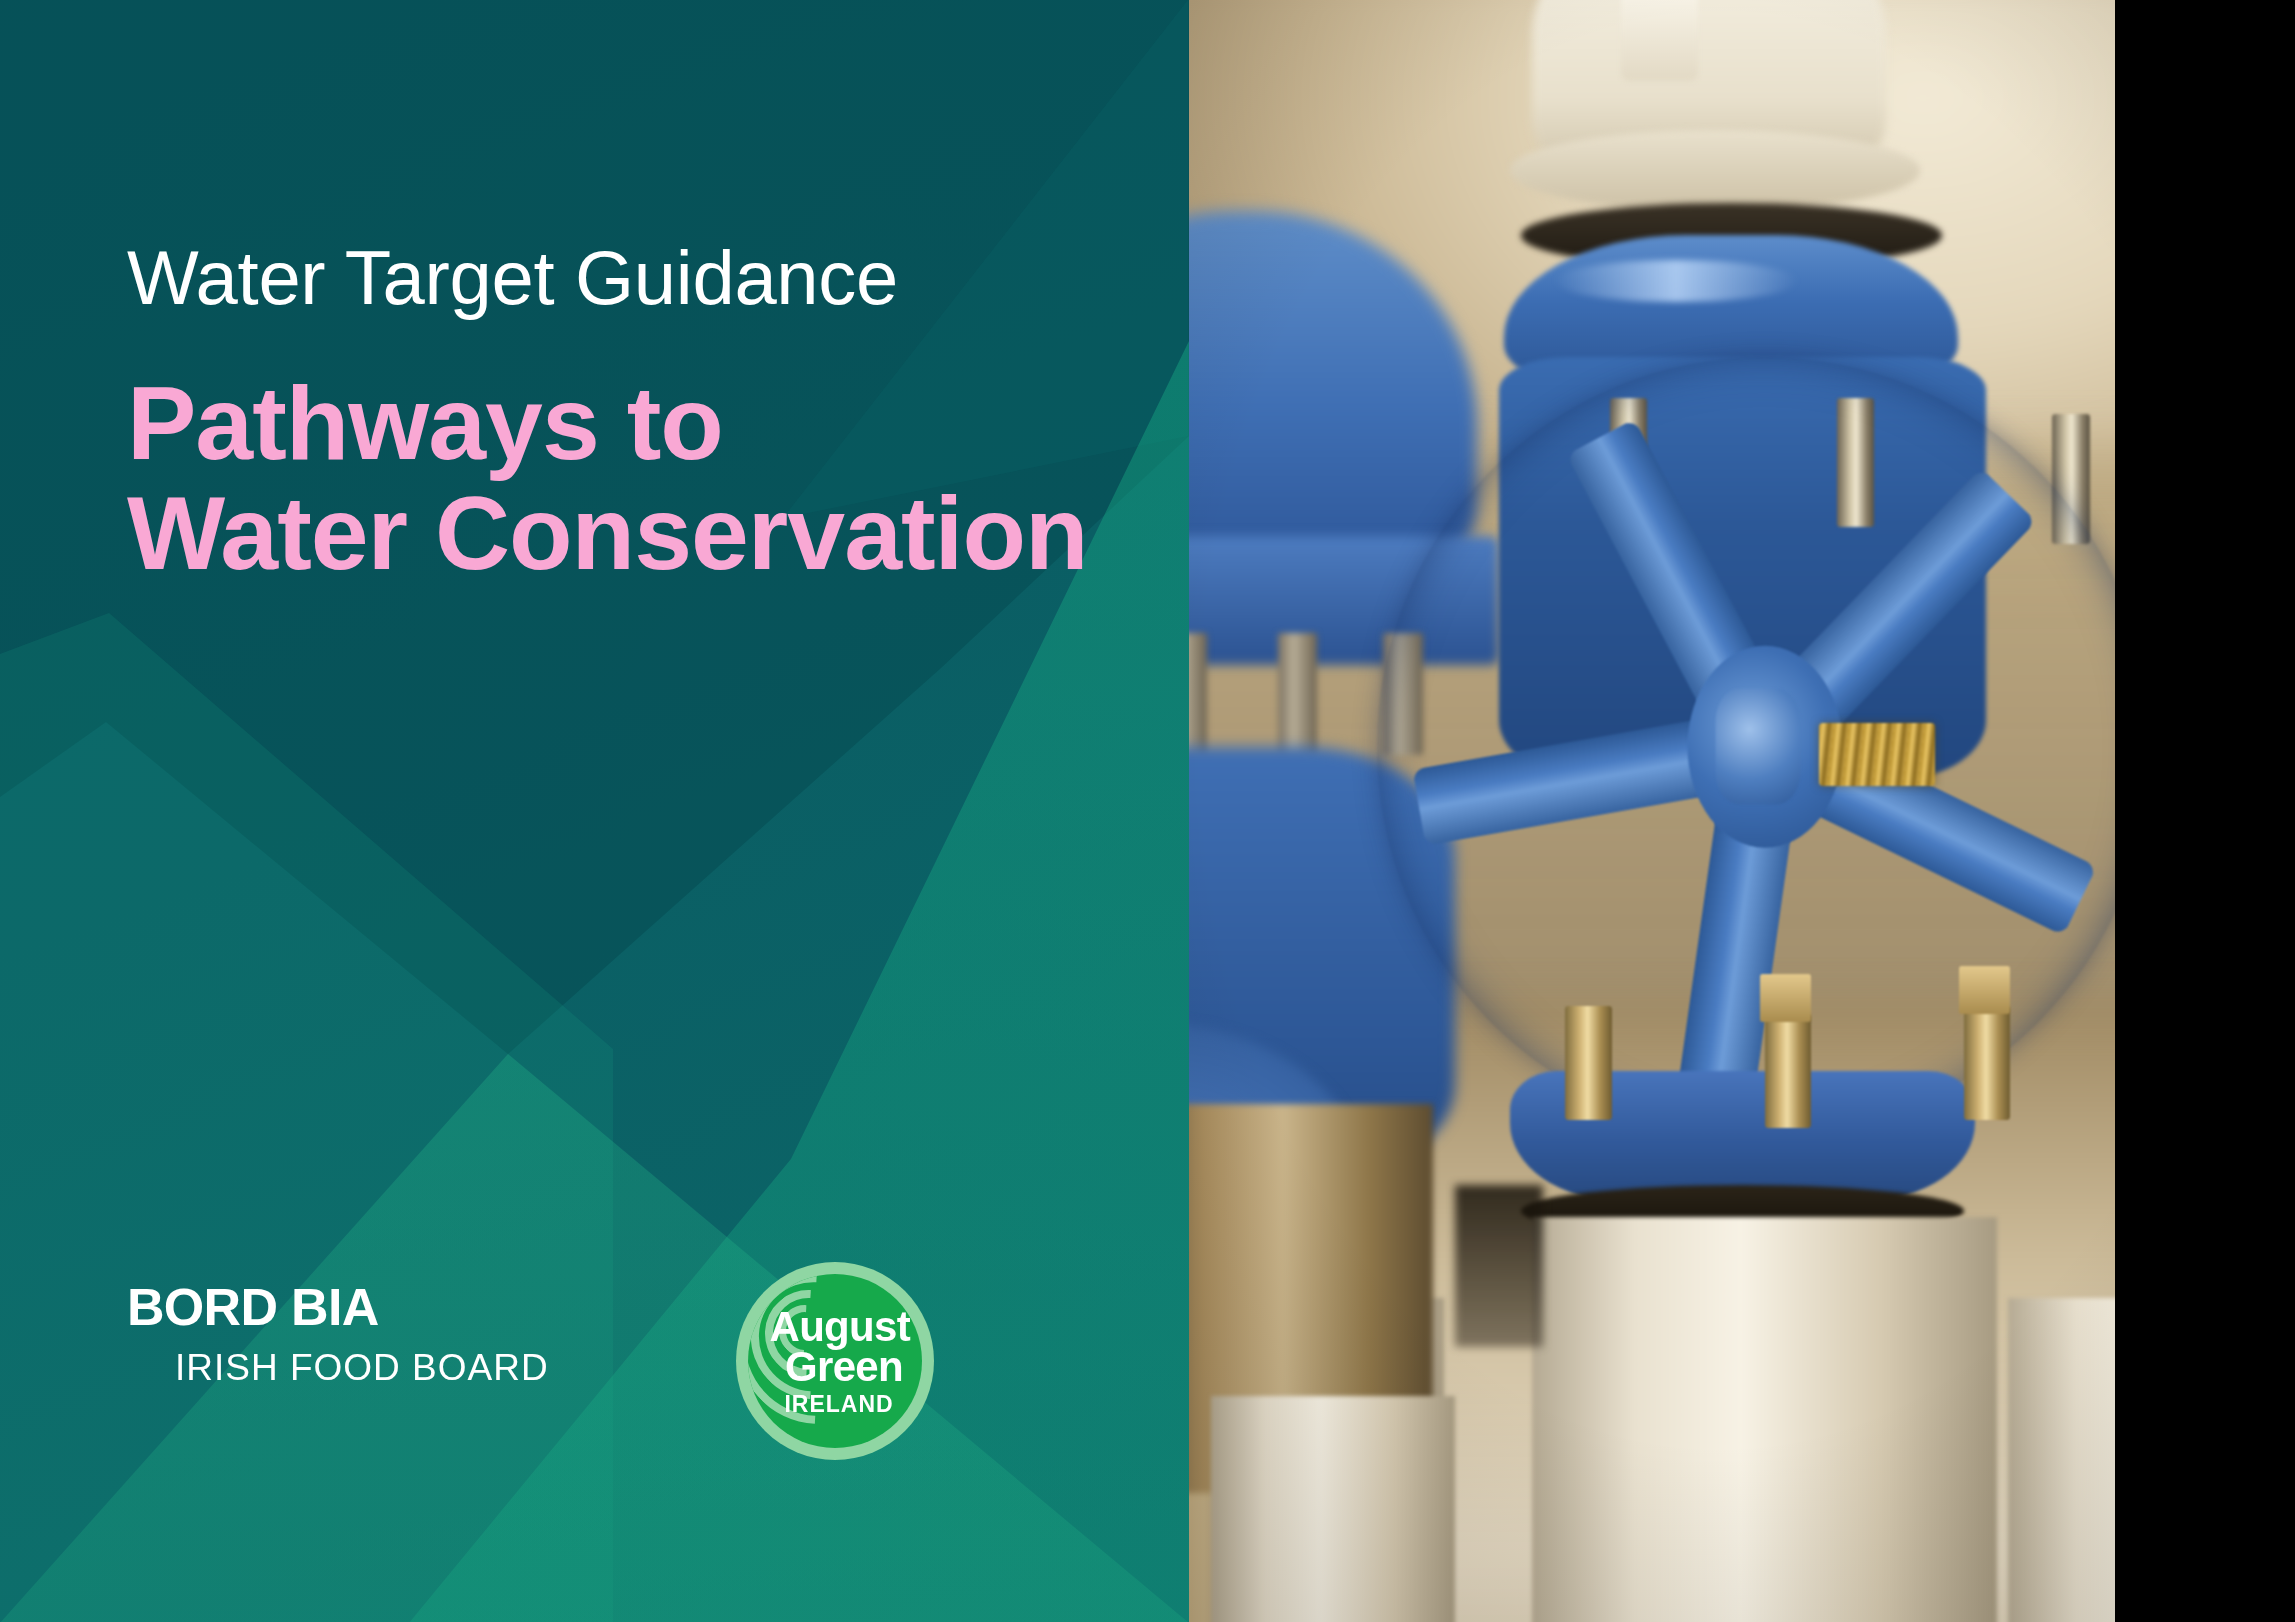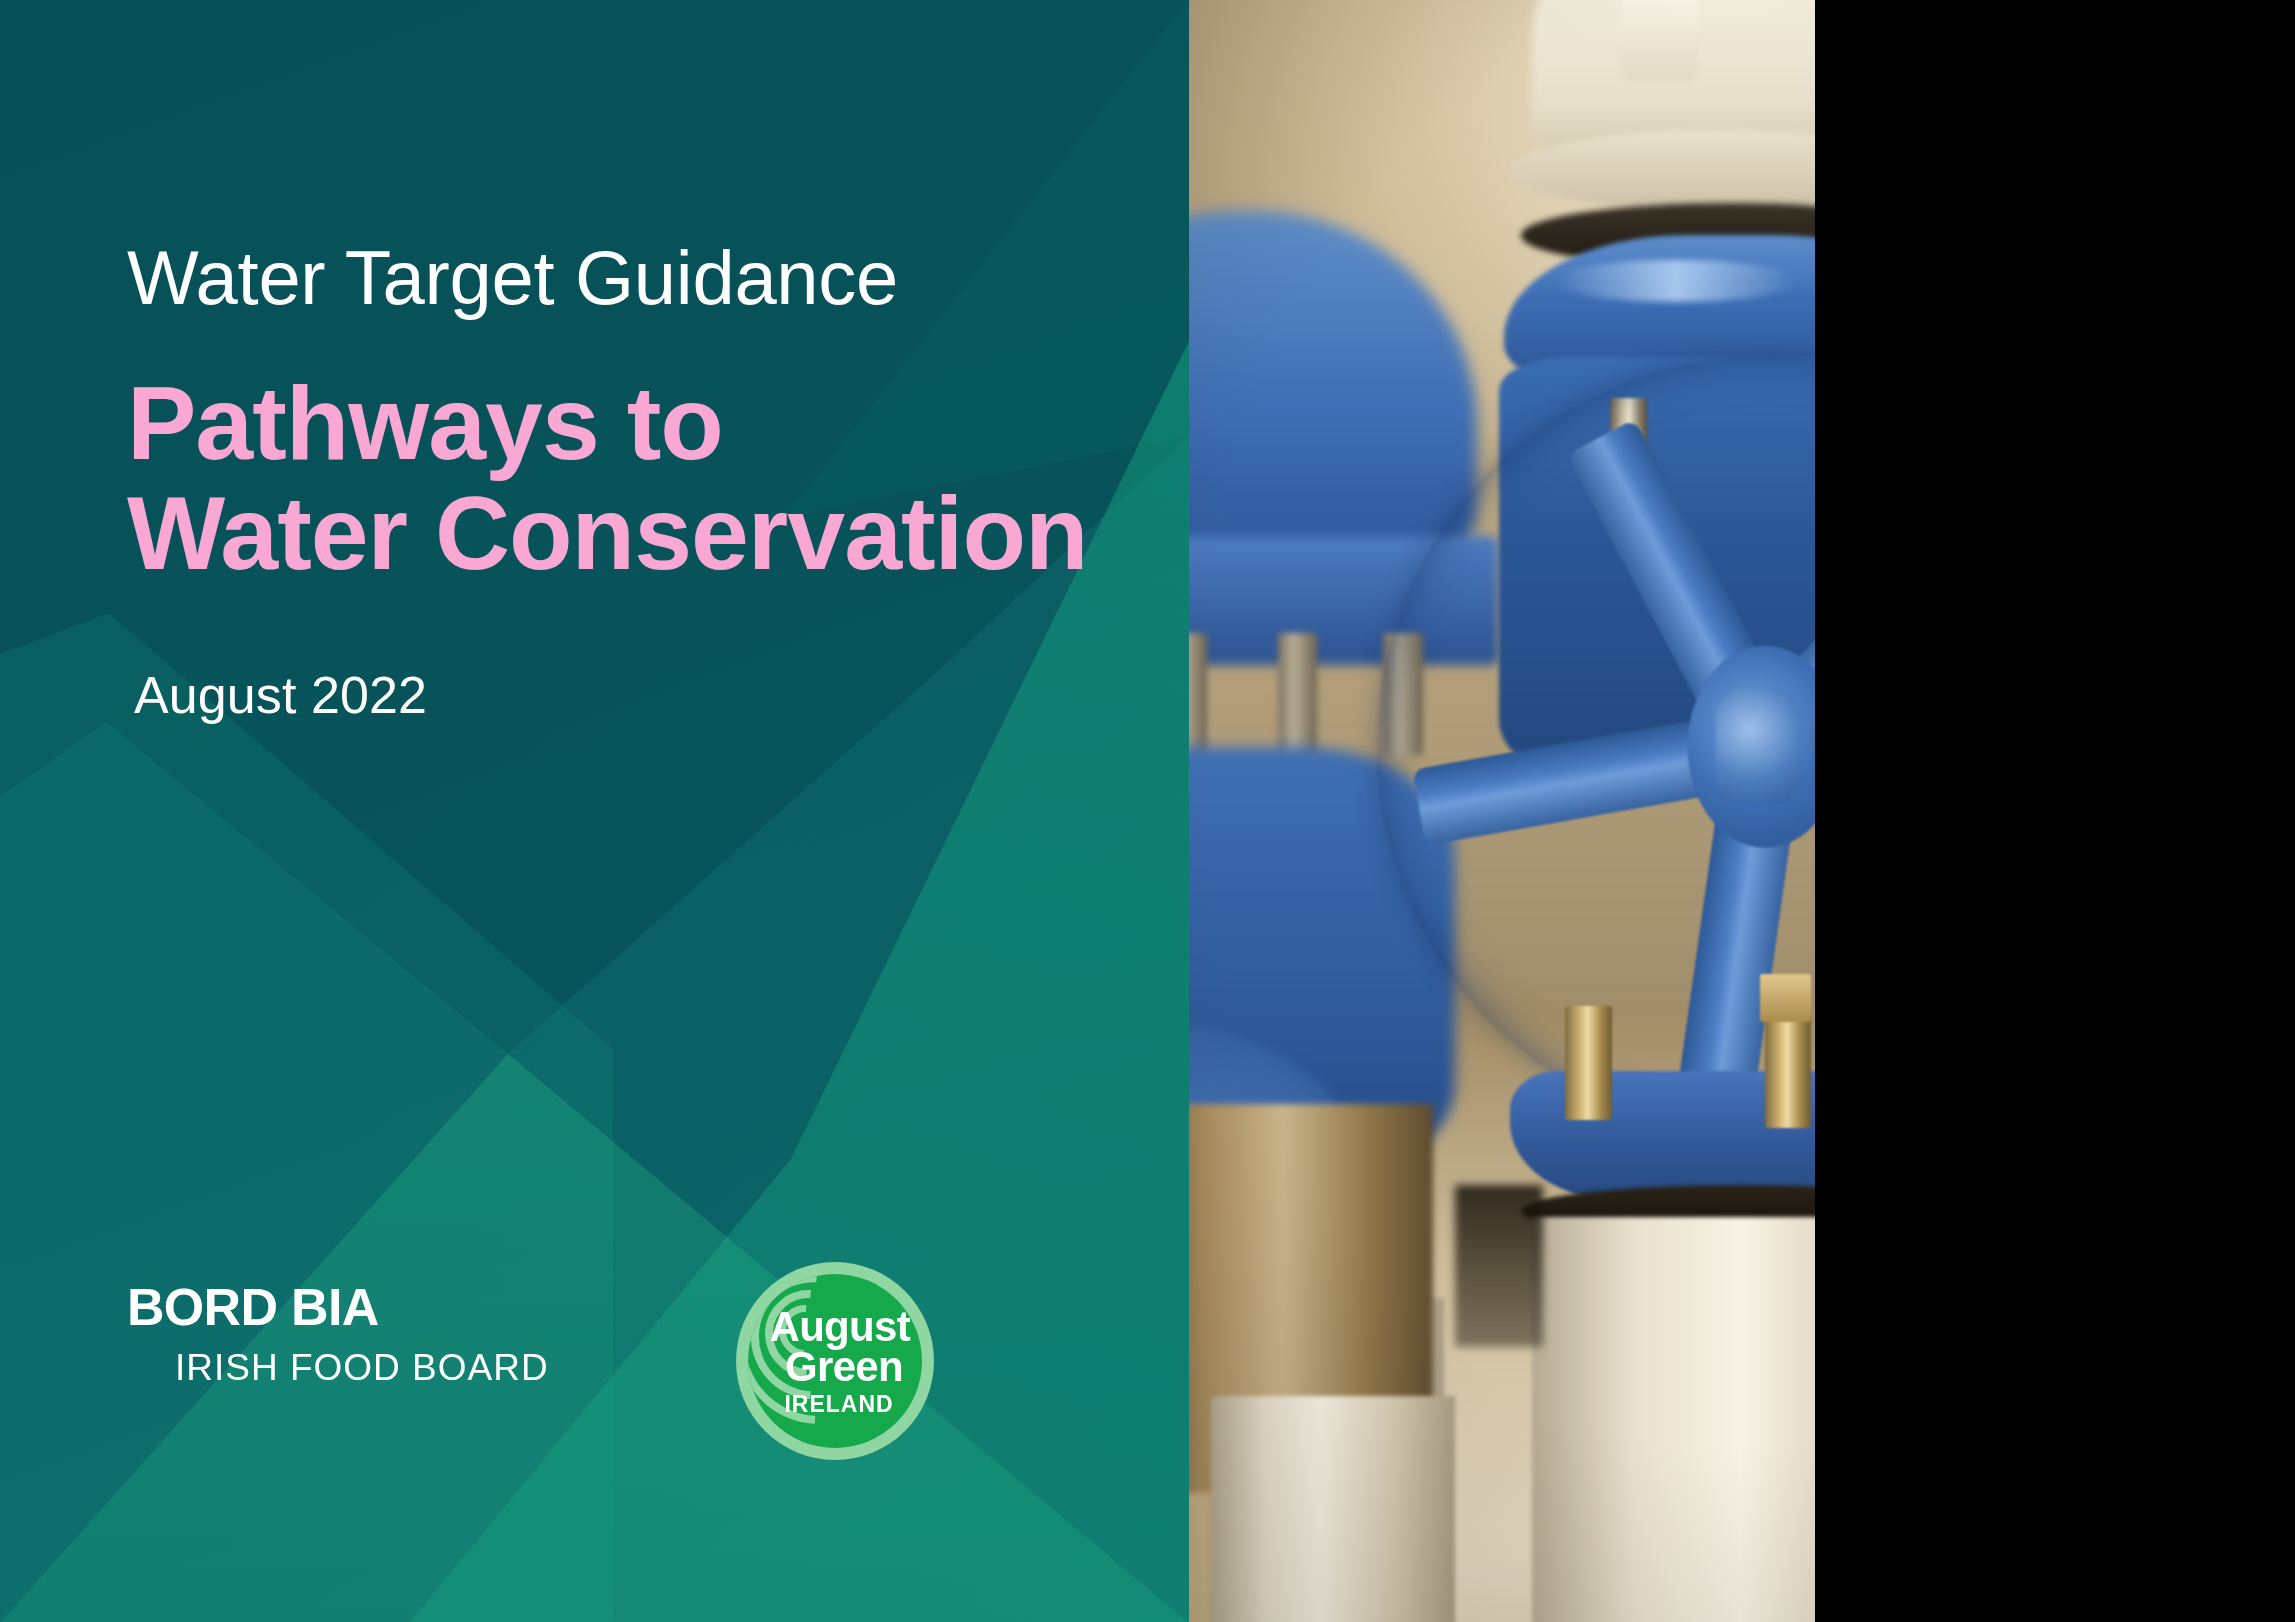--- a/index.html
+++ b/index.html
@@ -1,21 +1,21 @@
 <!DOCTYPE html>
 <html style="font-size:11px"><head>
 <meta charset="utf-8">
 <title>Pathways to Water Conservation</title>
 <style>
   html,body{margin:0;padding:0;background:#000;}
   *{box-sizing:border-box;}
 
   #page{
     position:relative;
-    width:1815px;
+    width:2115px;
     height:1623px;
     overflow:hidden;
     font-family:"Liberation Sans", sans-serif;
     background:#07555c;
   }
 
   
   #photo{
     position:absolute;
     left:1189px; top:0;
@@ -470,21 +470,20 @@
 
     <div class="chev chev-top"></div>
     <div class="chev chev-tr"></div>
     <div class="chev chev-left"></div>
     <div class="chev chev-right"></div>
     <div class="chev chev-bottom"></div>
 
     <div id="eyebrow">Water Target Guidance</div>
     <div id="headline">Pathways to
 Water Conservation</div>
-    <div id="date">August 2022</div>
 
     <div id="bordbia">
       <div id="bb-main">BORD BIA</div>
       <div id="bb-sub">IRISH FOOD BOARD</div>
     </div>
 
     <div id="origin">
       <div class="og-ring"></div>
       <div class="og-disc">
         <div class="og-spiral og-s1"></div>

